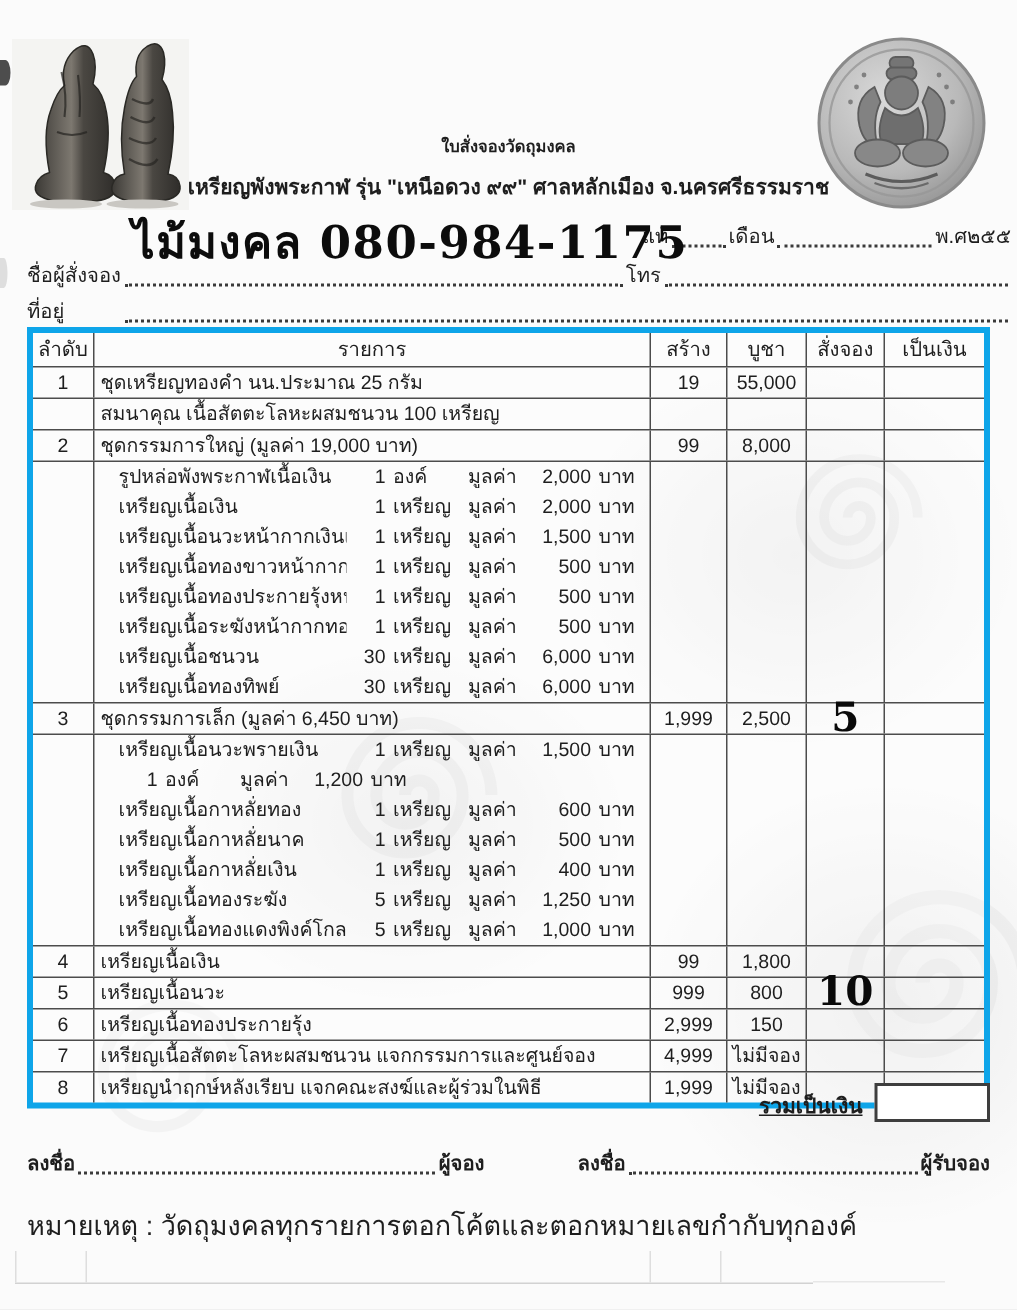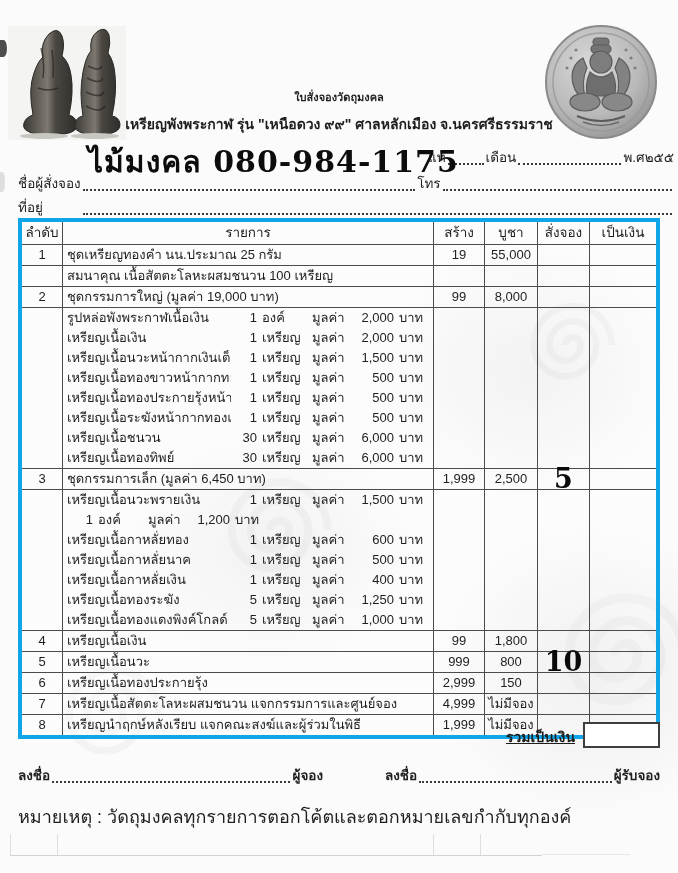--- a/index.html
+++ b/index.html
@@ -26,21 +26,21 @@
   .td{box-sizing:border-box;border-left:1px solid #4c4c4c;padding:0 4px;line-height:20px;
       font-size:13px;min-height:20px;overflow:visible;white-space:nowrap;}
   .td:first-child{border-left:none;}
   .c-no{width:40px;text-align:center;padding:0;}
   .c-desc{width:371px;}
   .c-made{width:51px;text-align:center;padding:0;}
   .c-price{width:53px;text-align:center;padding:0;}
   .c-order{width:52px;text-align:center;padding:0;}
   .c-amt{flex:1;}
   .thead .td{line-height:22px;min-height:22px;font-size:13.5px;text-align:center;}
-  .dline{display:flex;line-height:20px;}
+  .dline{display:flex;line-height:20px;margin-left:12px;}
   .dl-label{flex:1;overflow:hidden;}
   .dl-qty{width:26px;text-align:right;}
   .dl-unit{width:50px;padding-left:5px;}
   .dl-mul{width:40px;}
   .dl-val{width:42px;text-align:right;}
   .dl-baht{width:30px;padding-left:5px;}
   .stampnum{font-family:"DejaVu Serif",serif;font-weight:bold;font-size:27px;line-height:20px;color:#0a0a0a;}
   
   .total-row{left:18px;top:722px;width:642px;display:flex;justify-content:flex-end;align-items:flex-start;}
   .total-label{font-weight:bold;text-decoration:underline;font-size:14px;margin:4px 8px 0 0;}

